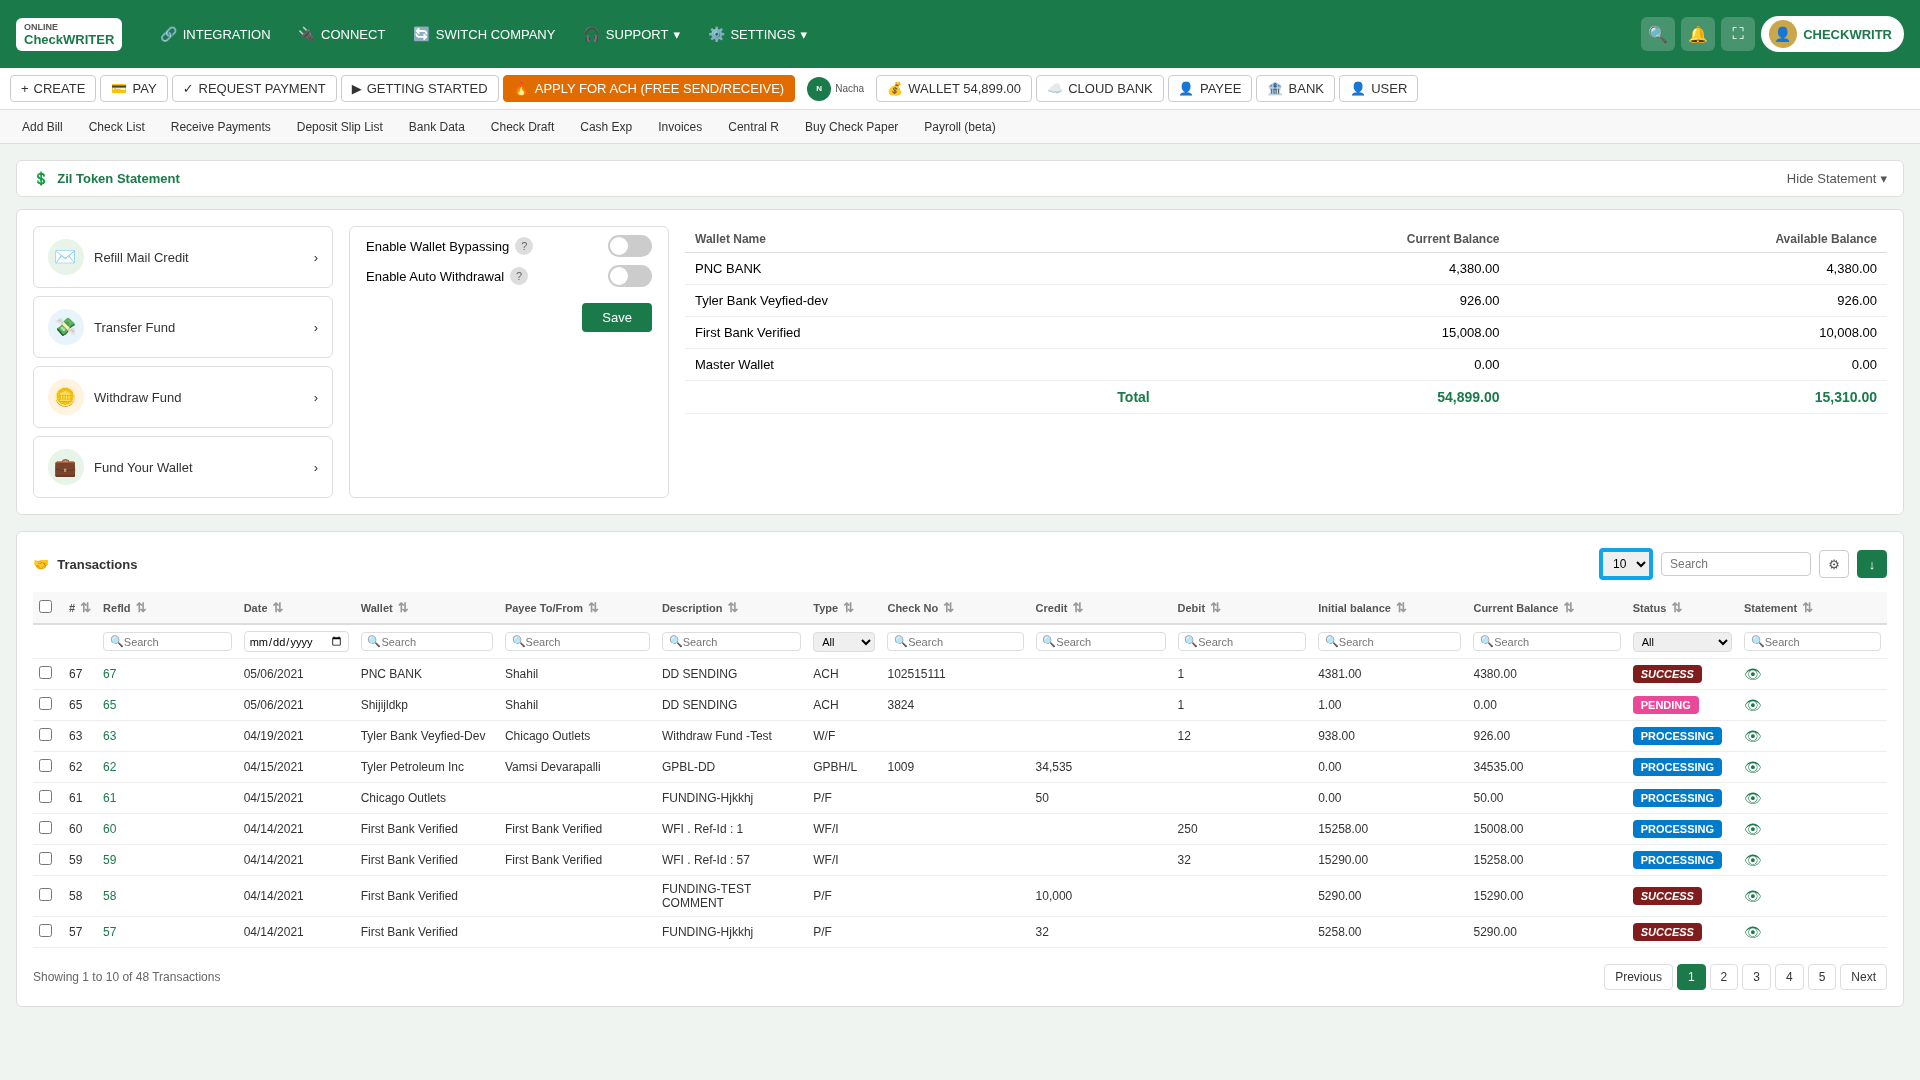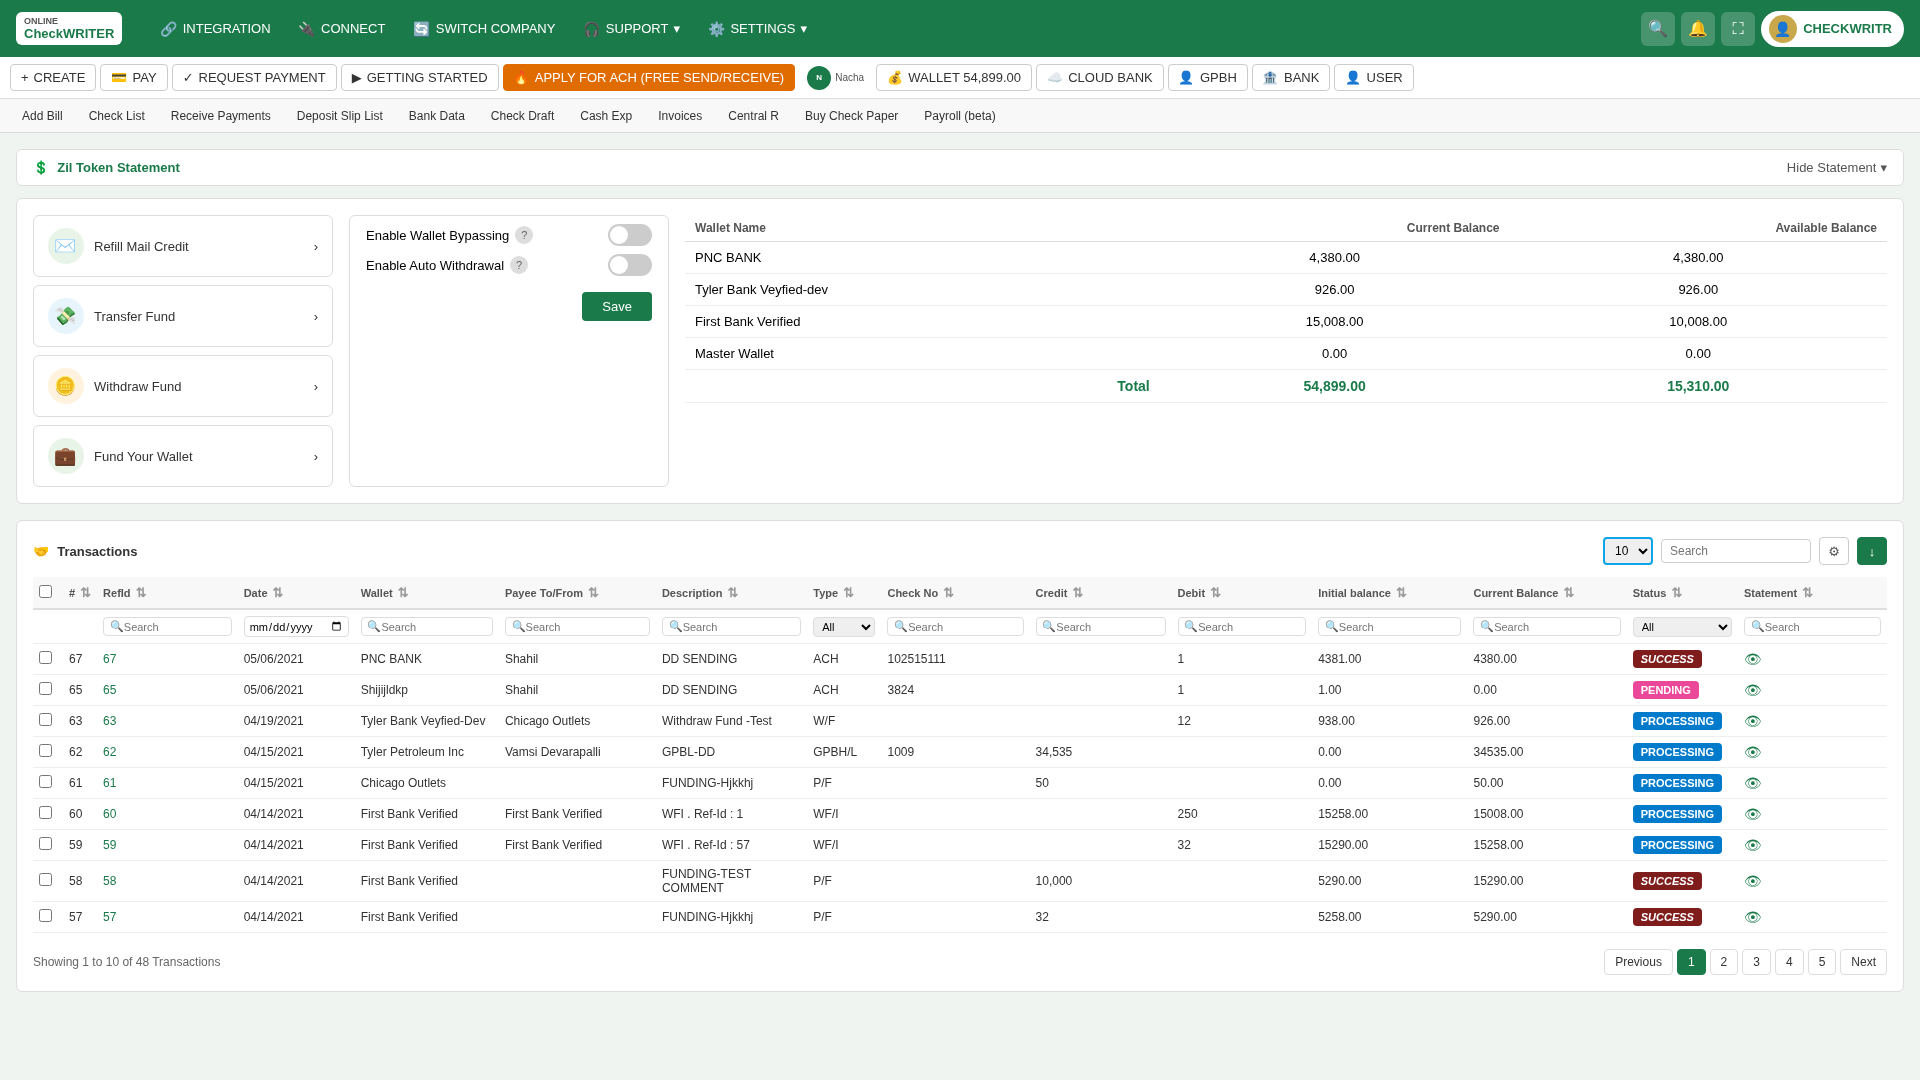--- a/index.html
+++ b/index.html
@@ -4,21 +4,21 @@
   <style>
     * { box-sizing: border-box; margin: 0; padding: 0; font-family: Arial, sans-serif; font-size: 13px; }
     body { background: #f5f5f5; min-width: 1920px; }
 
     
     .top-nav {
       background: #1a7a4a;
       display: flex;
       align-items: center;
       padding: 8px 16px;
-      height: 57px;
+      height: 68px;
       gap: 8px;
     }
     .logo {
       background: white;
       border-radius: 6px;
       padding: 4px 8px;
       font-weight: bold;
       font-size: 15px;
       color: #1a7a4a;
       margin-right: 20px;
@@ -258,21 +258,21 @@
       font-size: 12px;
       color: #555;
       border-bottom: 1px solid #ddd;
     }
     .wallet-table th.right { text-align: right; }
     .wallet-table td {
       padding: 8px 10px;
       border-bottom: 1px solid #eee;
       font-size: 13px;
     }
-    .wallet-table td.right { text-align: center; }
+    .wallet-table td.right { text-align: right; }
     .total-row td {
       font-weight: bold;
       color: #1a7a4a;
       font-size: 14px;
     }
     .total-label { text-align: right; }
 
     
     .transactions-section {
       background: white;
@@ -287,21 +287,21 @@
       margin-bottom: 12px;
     }
     .transactions-title {
       display: flex; align-items: center; gap: 8px;
       font-size: 18px; font-weight: bold; color: #333;
     }
     .table-controls {
       display: flex; align-items: center; gap: 8px;
     }
     .per-page-select {
-      border: 2px solid #0ea5e9;
+      border: 4px solid #0ea5e9;
       border-radius: 4px;
       padding: 4px 6px;
       font-size: 12px;
     }
     .search-input-sm {
       border: 1px solid #ccc;
       border-radius: 4px;
       padding: 4px 8px;
       font-size: 12px;
       width: 150px;
@@ -472,21 +472,21 @@
   <button class="sec-btn">
     <span>💰</span>
     <span>WALLET 54,899.00</span>
   </button>
   <button class="sec-btn">
     <span>☁️</span>
     <span>CLOUD BANK</span>
   </button>
   <button class="sec-btn">
     <span>👤</span>
-    <span>GPBH</span>
+    <span>PAYEE</span>
   </button>
   <button class="sec-btn">
     <span>🏦</span>
     <span>BANK</span>
   </button>
   <button class="sec-btn">
     <span>👤</span>
     <span>USER</span>
   </button>
 </nav>

